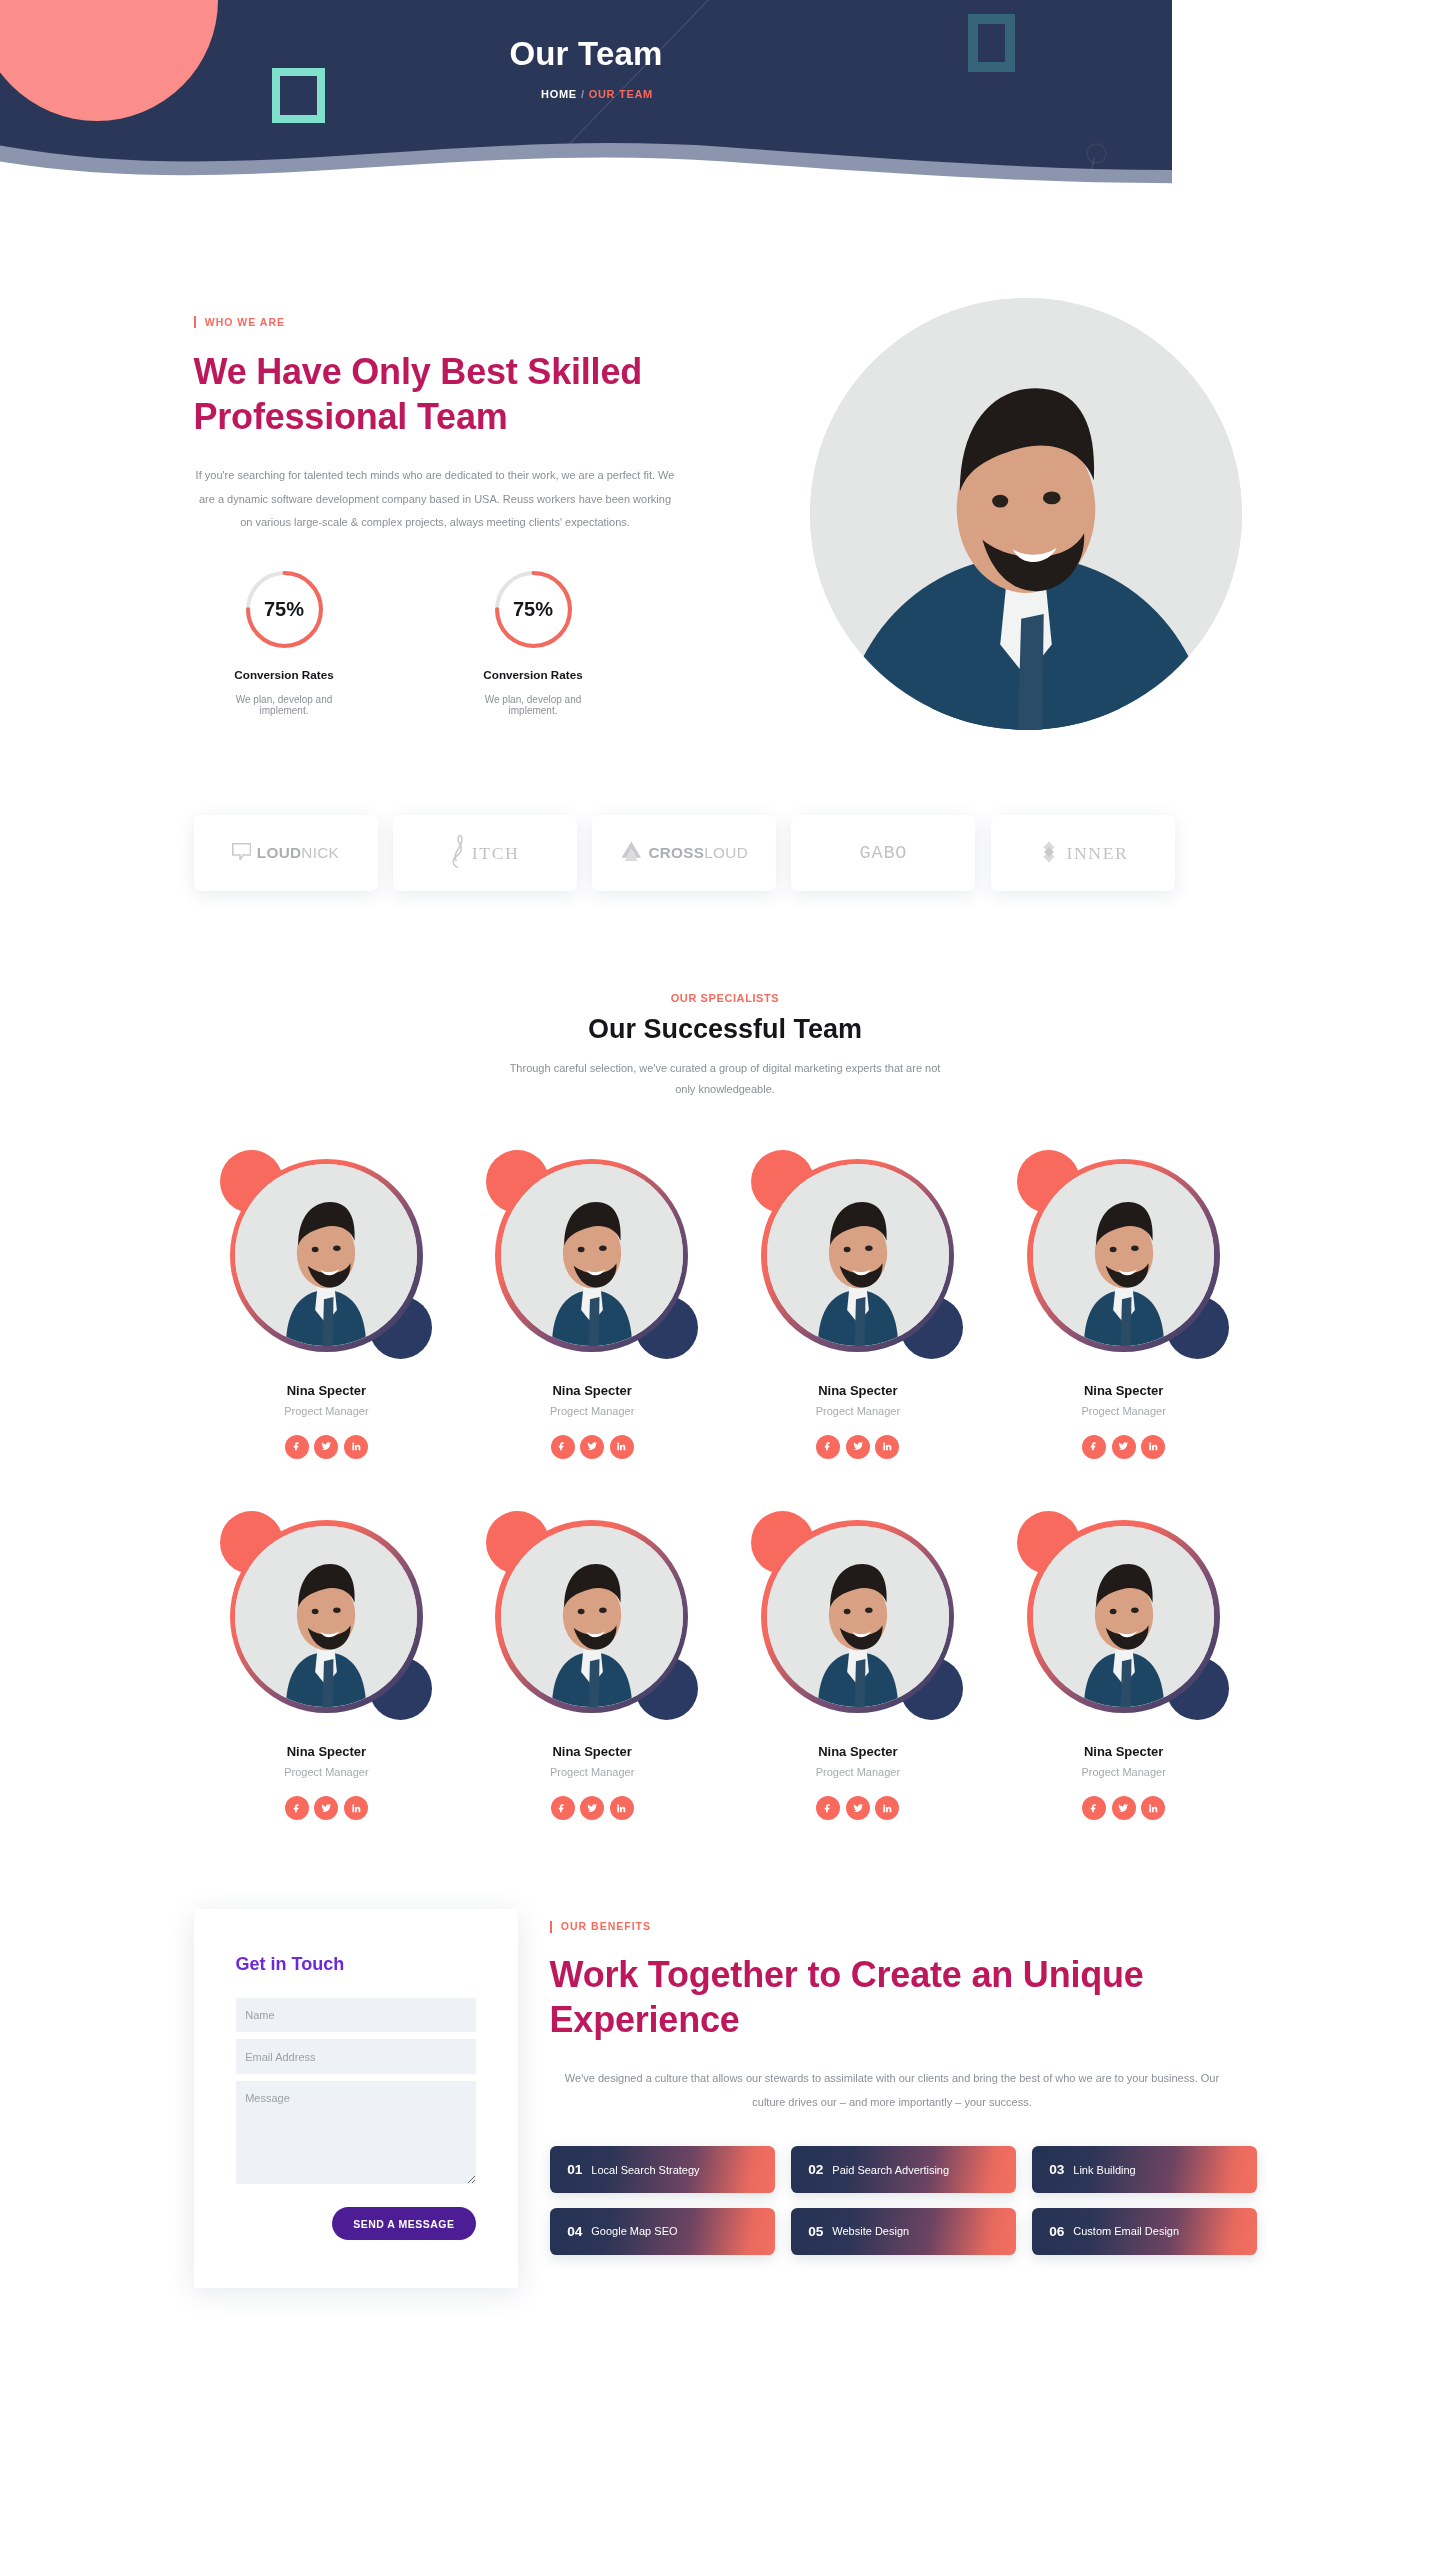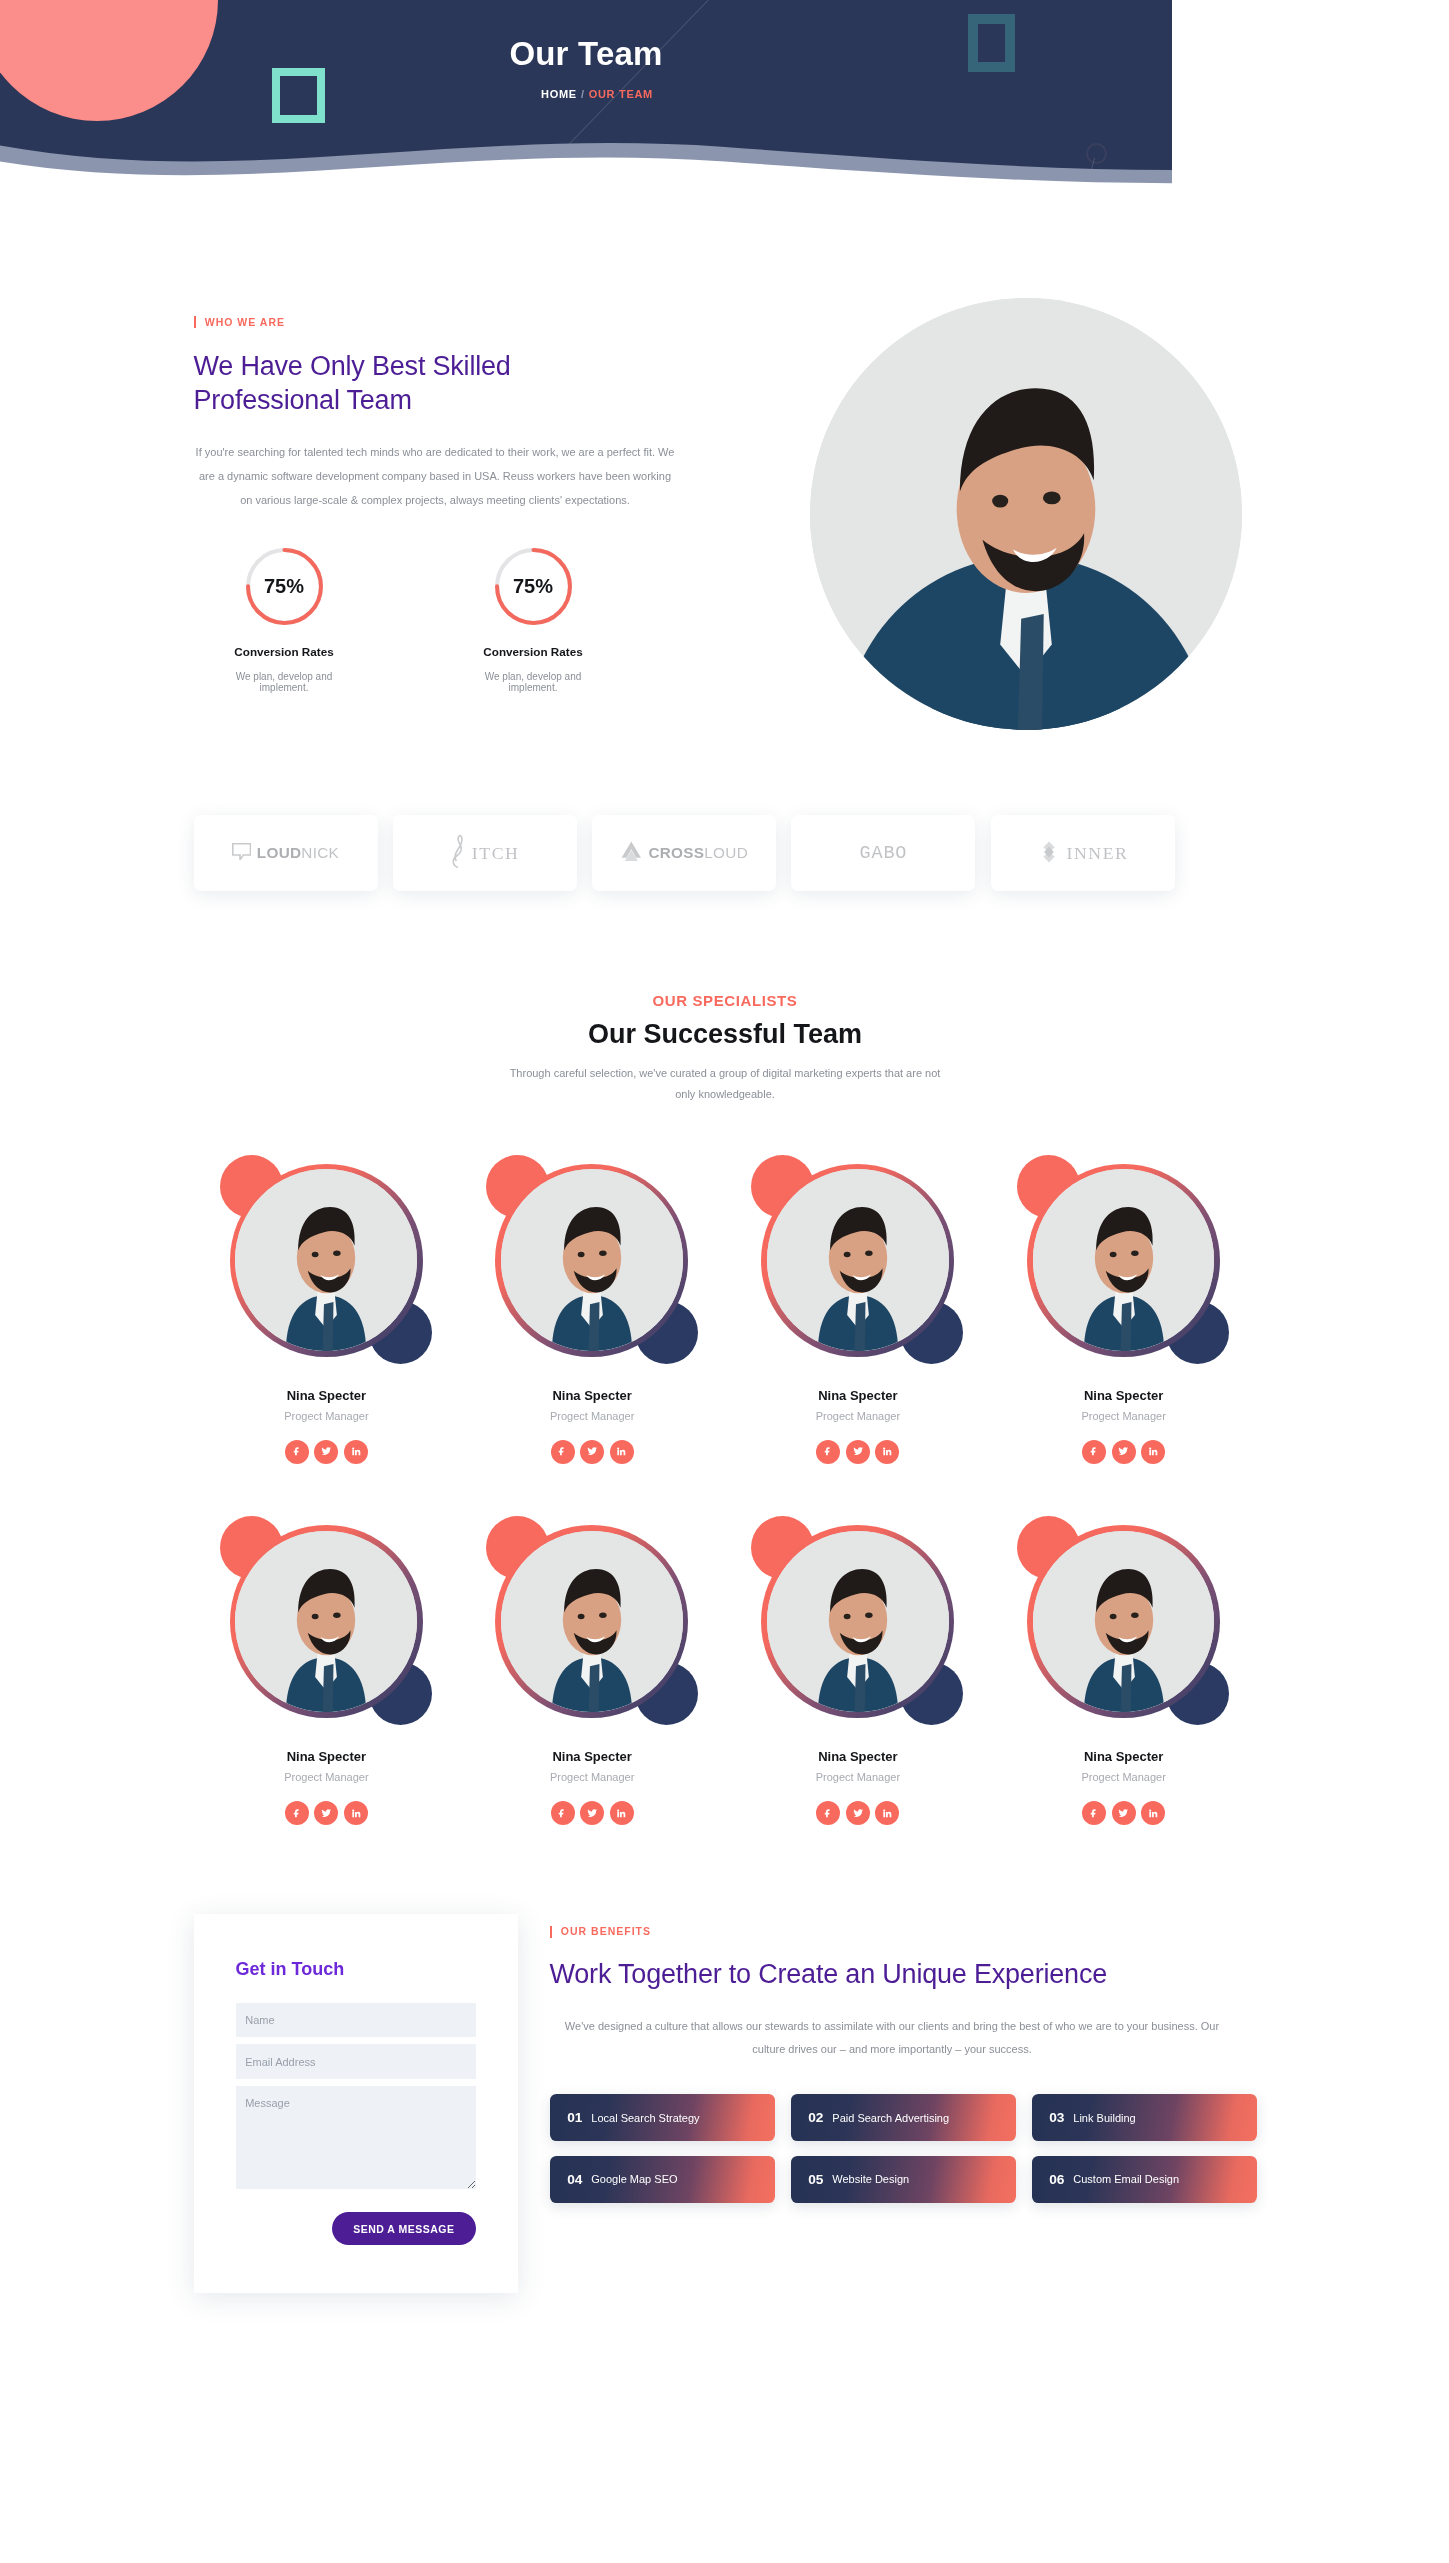--- a/index.html
+++ b/index.html
@@ -93,23 +93,23 @@
     letter-spacing: 1px;
     padding-left: 11.3px;
   }
   .accent-label::before {
     content: "";
     position: absolute; left: 0; top: 0.8px;
     width: 2.4px; height: 12px;
     background: #f96a5e;
   }
   .section-h2 {
-    font-size: 27px;
-    font-weight: normal;
-    color: #4c1d95;
+    font-size: 36px;
+    font-weight: bold;
+    color: #be185d;
     line-height: 1.27;
     letter-spacing: -0.2px;
   }
   .body-copy {
     font-size: 11px;
     color: #8b8f97;
     line-height: 2.15;
     text-align: center;
   }
 
@@ -158,21 +158,21 @@
   .logo-mark { display: flex; align-items: center; justify-content: center; gap: 5.6px; opacity: 0.62; }
   .logo-text { font-size: 15.3px; letter-spacing: 0.3px; color: #9b9ea3; }
   .logo-text b { color: #7a7d82; }
   .logo-text.serif { font-family: "Liberation Serif", serif; font-size: 17.7px; letter-spacing: 1.6px; text-align: center; }
   .logo-text.mono { font-family: "Liberation Mono", monospace; font-size: 18.5px; letter-spacing: 0.8px; }
 
   
   .team-section { padding-top: 101px; }
   .team-head { text-align: center; }
   .team-head .eyebrow {
-    color: #f96a5e; font-size: 15px; font-weight: bold; letter-spacing: 0.6px;
+    color: #f96a5e; font-size: 11px; font-weight: bold; letter-spacing: 0.6px;
   }
   .team-head h2 { margin-top: 9.7px; font-size: 27px; font-weight: bold; color: #15161a; }
   .team-head p {
     margin: 13px auto 0;
     max-width: 451px;
     font-size: 11px; color: #8b8f97; line-height: 1.95;
   }
 
   .team-grid {
     display: grid;

